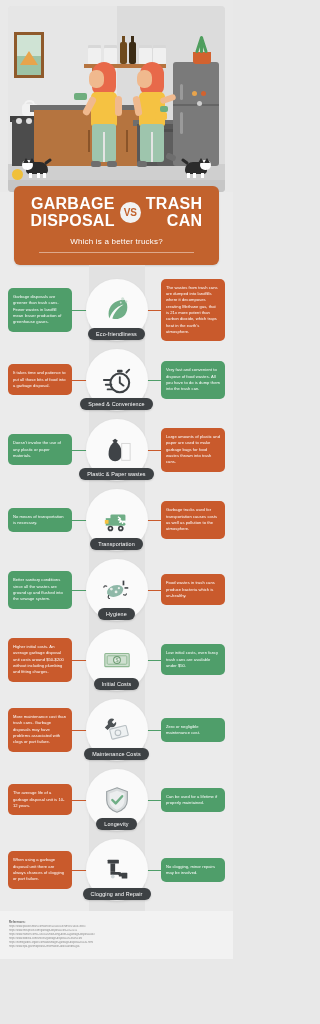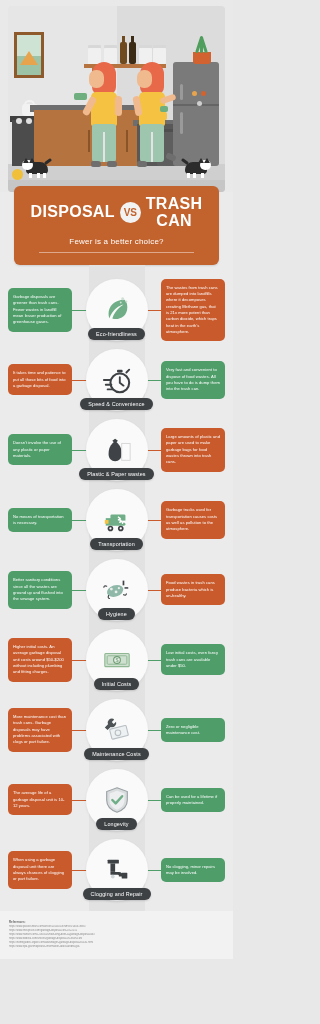--- a/index.html
+++ b/index.html
@@ -76,21 +76,21 @@
   
   .banner-wrap { position: relative; padding: 0 14px; margin-top: -6px; }
   .banner {
     background: #c2622d; border-radius: 6px;
     padding: 10px 8px 12px; text-align: center; color: #fff;
     box-shadow: 0 1px 2px rgba(0,0,0,0.12);
   }
   .banner-top { display: flex; align-items: center; justify-content: center; gap: 5px; }
   .banner-words { font-size: 16px; font-weight: 700; letter-spacing: 0.3px; line-height: 1.06; }
   .banner-words.left { text-align: right; }
-  .banner-words.right { text-align: center; }
+  .banner-words.right { text-align: right; }
   .vs-circle {
     width: 21px; height: 21px; border-radius: 50%; background: #f2f2f2; color: #c2622d;
     font-size: 10px; font-weight: 700; display: flex; align-items: center; justify-content: center;
     flex: 0 0 auto;
   }
   .banner-sub { margin-top: 7px; font-size: 8px; letter-spacing: 0.2px; }
   .banner-rule { margin: 6px auto 0; width: 82%; height: 1px; background: rgba(255,255,255,0.45); }
 
   
   .compare { position: relative; padding: 10px 0 6px; }
@@ -253,29 +253,30 @@
         <div class="cat-leg" style="left:15px;"></div>
         <div class="cat-leg" style="left:21px;"></div>
       </div>
     </div>
   </div>
 
   <div class="banner-wrap">
     <div class="banner">
       <div class="banner-top">
         <div class="banner-words left">
+          <div>GARBAGE</div>
           <div>DISPOSAL</div>
         </div>
         <div class="vs-circle">VS</div>
         <div class="banner-words right">
           <div>TRASH</div>
           <div>CAN</div>
         </div>
       </div>
-      <div class="banner-sub">Fewer is a better choice?</div>
+      <div class="banner-sub">Which is a better trucks?</div>
       <div class="banner-rule"></div>
     </div>
   </div>
 
   <div class="compare">
     <div class="center-strip"></div>
     <div id="rows-container">
         <div class="row">
           <div class="card green"><span>Garbage disposals are greener than trash cans. Fewer wastes in landfill mean lesser production of greenhouse gases.</span></div>
           <div class="connector left green"></div>

